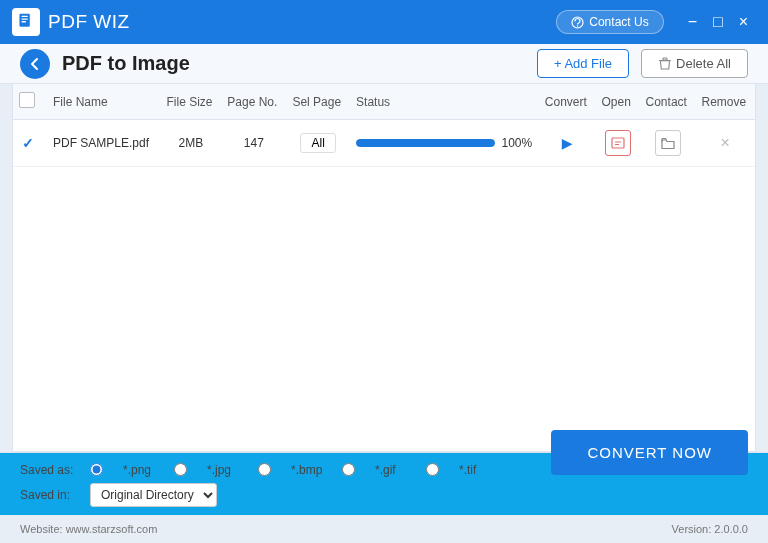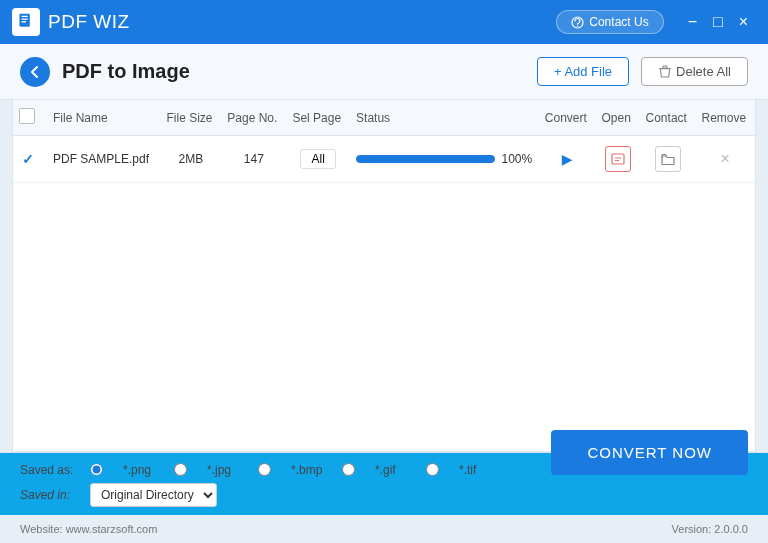--- a/index.html
+++ b/index.html
@@ -59,21 +59,21 @@
       border: none;
       cursor: pointer;
       font-size: 16px;
       padding: 4px 8px;
       line-height: 1;
     }
 
     
     #sub-header {
       background: #f5f8fc;
-      height: 56px;
+      height: 40px;
       display: flex;
       align-items: center;
       padding: 0 20px;
       border-bottom: 1px solid #dde4ef;
       flex-shrink: 0;
     }
     #back-btn {
       width: 30px;
       height: 30px;
       background: #1a7ae0;
@@ -275,21 +275,20 @@
 
     .saved-in-row {
       display: flex;
       align-items: center;
       font-size: 12px;
       color: #444;
     }
     .saved-in-row label {
       min-width: 70px;
       font-weight: 500;
-      font-style: italic;
     }
     .directory-select-wrap {
       display: flex;
       align-items: center;
       background: white;
       border: 1px solid #ccc;
       border-radius: 3px;
       overflow: hidden;
     }
     .directory-select-wrap select {

